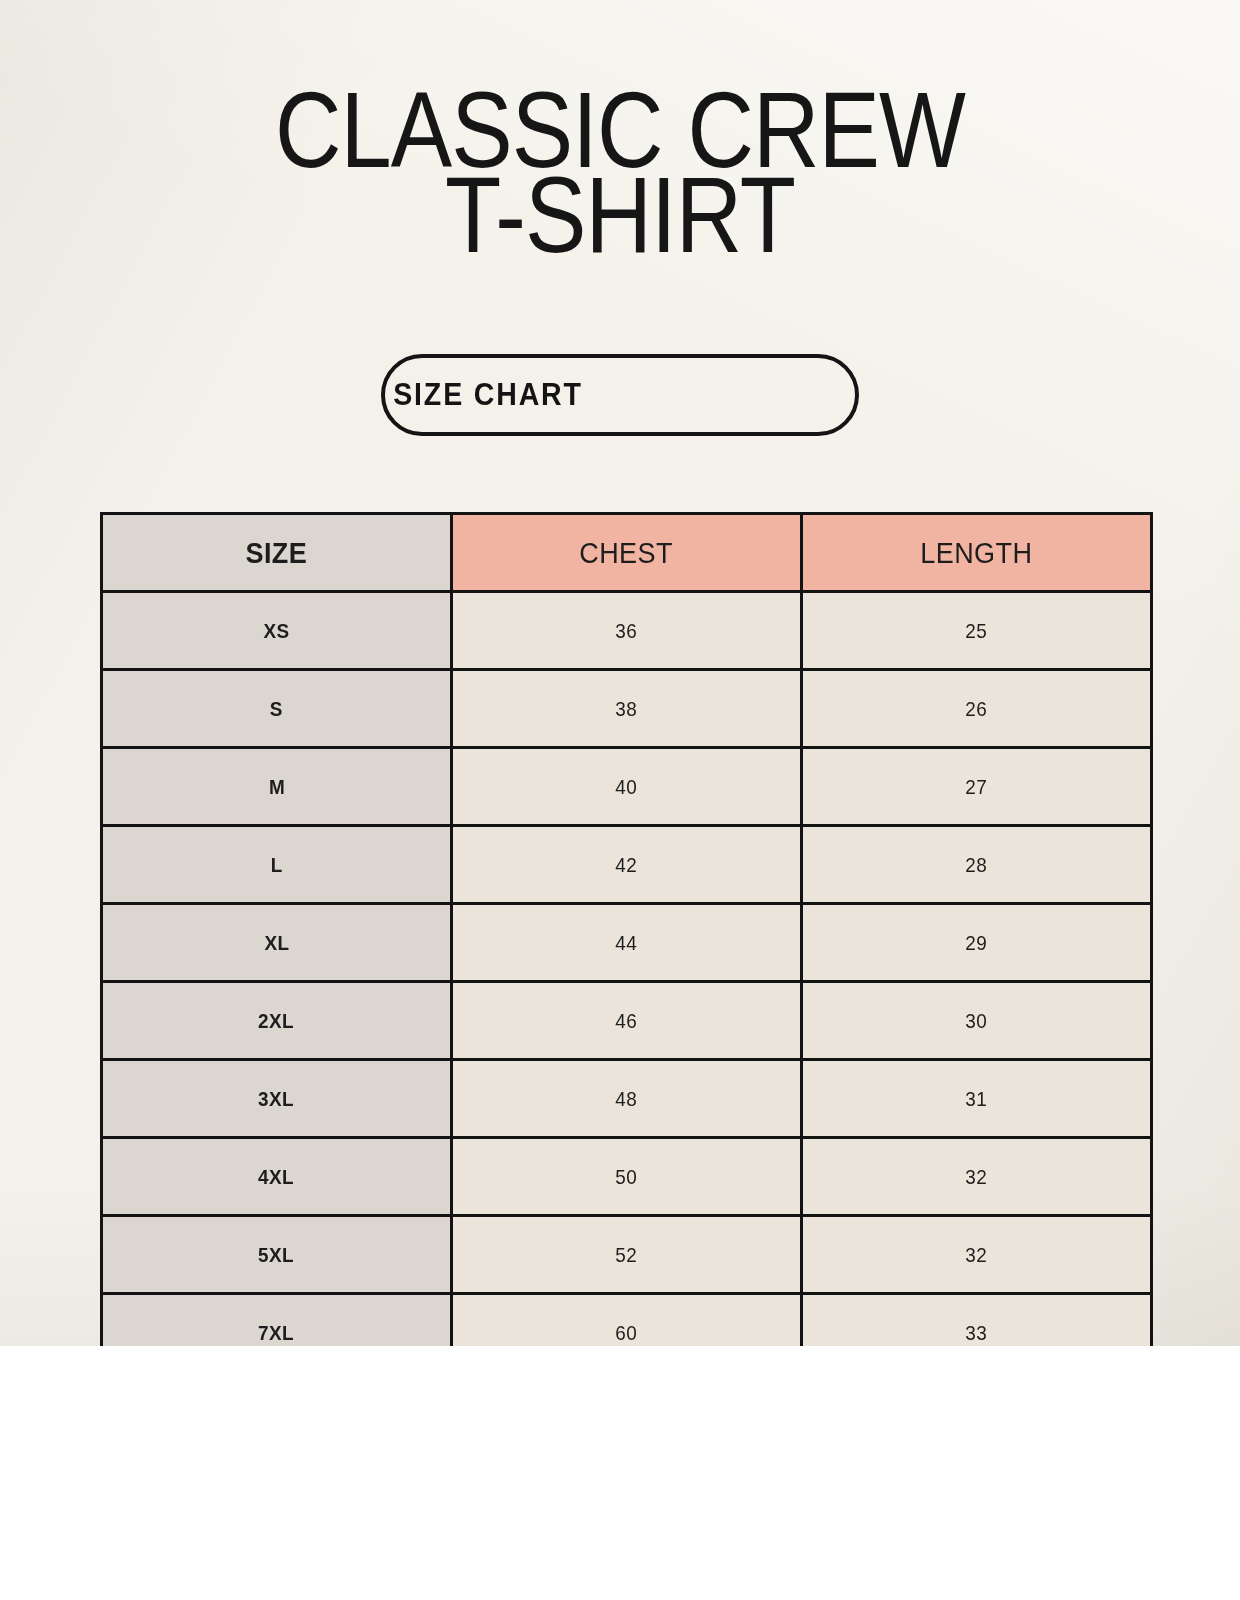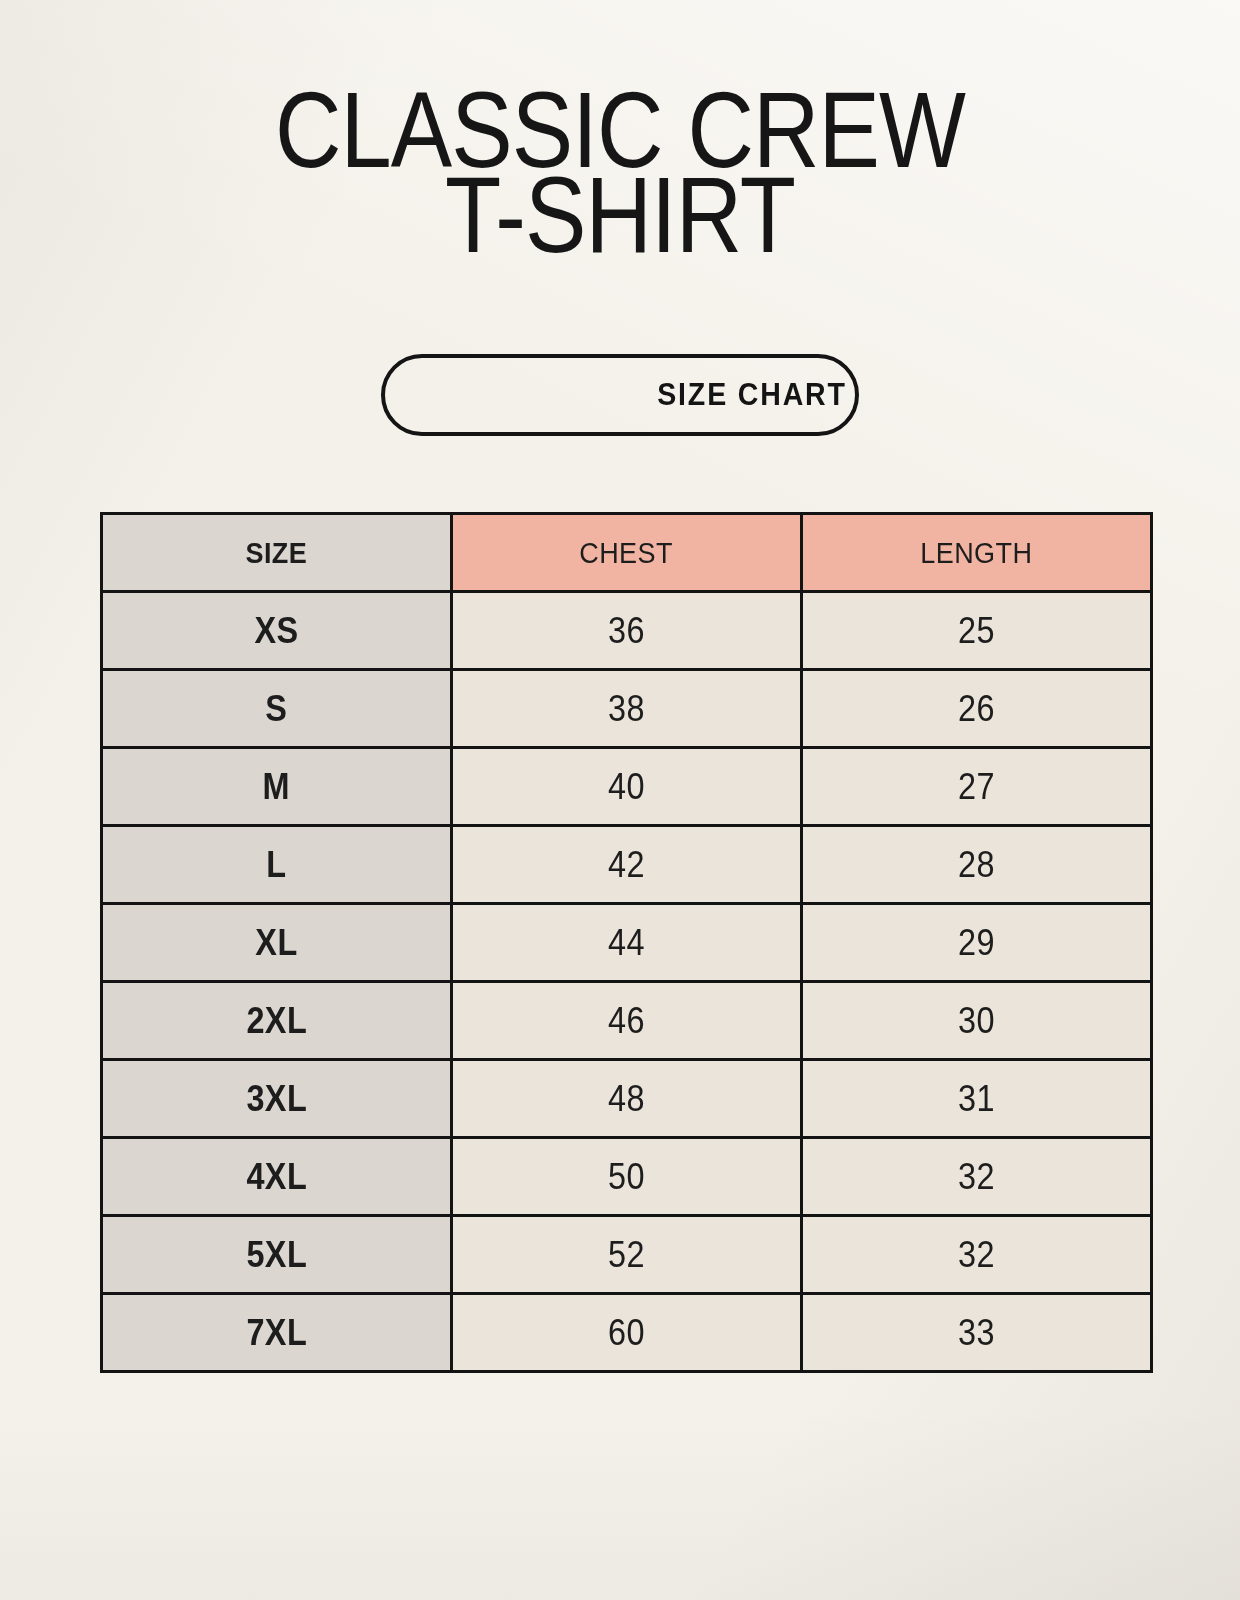--- a/index.html
+++ b/index.html
@@ -11,21 +11,21 @@
     --text:#1d1d1d;
   }
   *{margin:0;padding:0;box-sizing:border-box;}
   html,body{width:1240px;height:1600px;}
   body{
     font-family:"Liberation Sans", sans-serif;
     color:var(--text);
   }
   .page{
     position:relative;
-    width:1240px;height:1600px;
+    width:1240px;height:1346px;
     overflow:hidden;
     background-color:var(--page-bg);
     background-image:
       linear-gradient(205deg, rgba(255,255,255,0.55) 0%, rgba(255,255,255,0) 35%),
       linear-gradient(118deg, rgba(70,60,45,0.05) 0%, rgba(0,0,0,0) 22%),
       linear-gradient(300deg, rgba(70,60,45,0.06) 0%, rgba(0,0,0,0) 26%),
       linear-gradient(0deg, rgba(70,60,45,0.04) 0%, rgba(0,0,0,0) 12%);
   }
   .title{
     position:absolute;
@@ -44,21 +44,21 @@
   }
   .badge{
     position:absolute;
     top:354px;
     left:50%;
     transform:translateX(-50%);
     width:478px;height:82px;
     border:4px solid #141414;
     border-radius:41px;
     background:transparent;
-    display:flex;align-items:center;justify-content:flex-end;
+    display:flex;align-items:center;justify-content:flex-start;
   }
   .badge .label{
     display:inline-block;
     font-size:31px;
     font-weight:700;
     letter-spacing:2px;
     transform:scaleX(0.92);
     color:#141414;
     white-space:nowrap;
   }
@@ -69,21 +69,21 @@
     table-layout:fixed;
     border-collapse:collapse;
     padding-left:21px;
   }
   .size-table th,.size-table td{
     border:3px solid var(--table-border);
     height:78px;
     text-align:center;
     vertical-align:middle;
     background:var(--data-cell-bg);
-    font-size:36px;
+    font-size:21px;
     font-weight:400;
     padding:0;
   }
   .size-table th{
     font-weight:400;
     font-size:30px;
     background:var(--accent-header-bg);
   }
   .size-table th.size-col,
   .size-table td.size-col{

